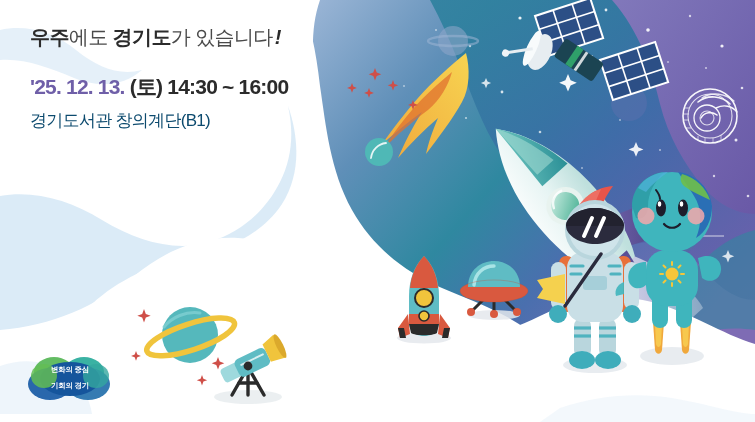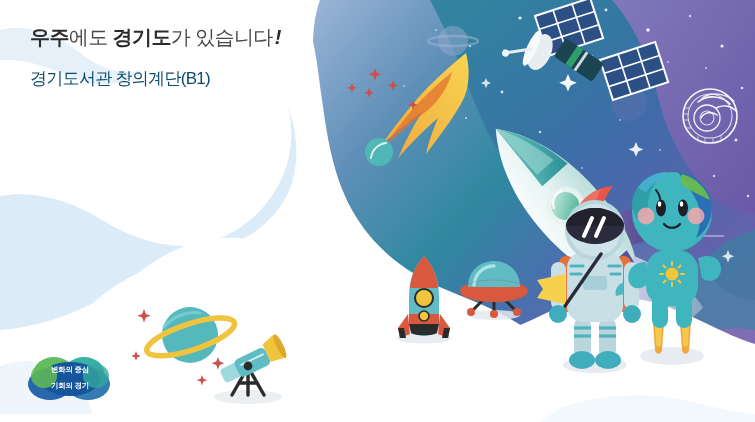--- a/index.html
+++ b/index.html
@@ -579,20 +579,25 @@
 
   <div class="text-layer">
 
     <p class="kicker">
       <span class="b">우주</span><span>에도 </span><span class="b">경기도</span><span>가 있습니다</span><span class="bang">!</span>
     </p>
 
     <h1 class="headline">
     </h1>
 
+    <p class="datetime">
+      <span class="ymd">'25. 12. 13.</span>
+      <span class="dow">(토)</span>
+      <span class="time">14:30 ~ 16:00</span>
+    </p>
 
     <p class="venue">경기도서관 창의계단(B1)</p>
   </div>
 
   <div class="brand-logo">
     <svg viewBox="0 0 92 48" width="92" height="48" xmlns="http://www.w3.org/2000/svg">
       <ellipse cx="30" cy="18" rx="20" ry="15" fill="#5bb85b" opacity="0.95"></ellipse>
       <ellipse cx="60" cy="18" rx="20" ry="15" fill="#2fae9e" opacity="0.95"></ellipse>
       <ellipse cx="26" cy="30" rx="22" ry="16" fill="#1d5fa8" opacity="0.95"></ellipse>
       <ellipse cx="64" cy="30" rx="22" ry="16" fill="#2a74ae" opacity="0.95"></ellipse>

